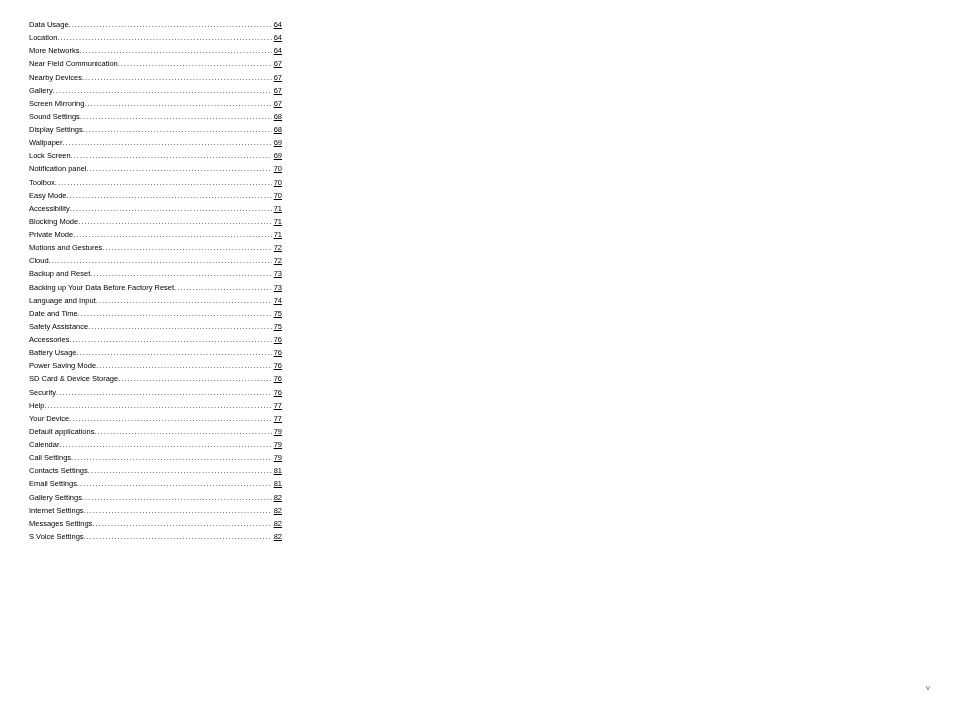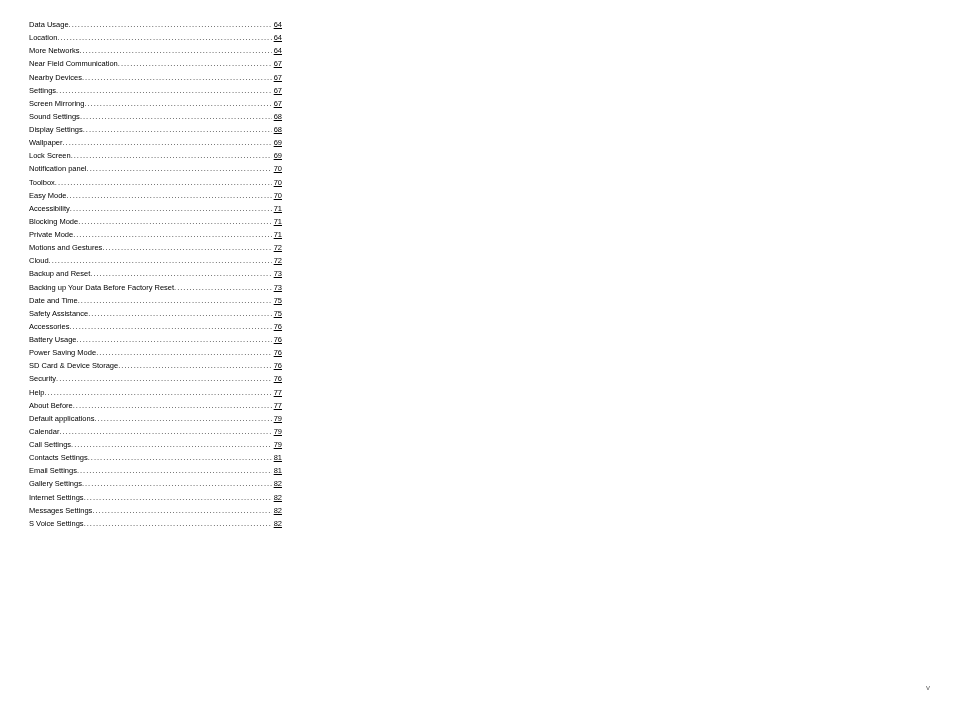--- a/index.html
+++ b/index.html
@@ -93,21 +93,21 @@
       <span class="toc-label">Near Field Communication</span>
       <span class="toc-leader"></span>
       <span class="toc-page">67</span>
     </div>
     <div class="toc-entry sub">
       <span class="toc-label">Nearby Devices</span>
       <span class="toc-leader"></span>
       <span class="toc-page">67</span>
     </div>
     <div class="toc-entry sub">
-      <span class="toc-label">Settings</span>
+      <span class="toc-label">Gallery</span>
       <span class="toc-leader"></span>
       <span class="toc-page">67</span>
     </div>
     <div class="toc-entry sub">
       <span class="toc-label">Screen Mirroring</span>
       <span class="toc-leader"></span>
       <span class="toc-page">67</span>
     </div>
     <div class="toc-entry sub">
       <span class="toc-label">Sound Settings</span>
@@ -173,20 +173,25 @@
       <span class="toc-label">Backup and Reset</span>
       <span class="toc-leader"></span>
       <span class="toc-page">73</span>
     </div>
     <div class="toc-entry sub">
       <span class="toc-label">Backing up Your Data Before Factory Reset</span>
       <span class="toc-leader"></span>
       <span class="toc-page">73</span>
     </div>
     <div class="toc-entry sub">
+      <span class="toc-label">Language and Input</span>
+      <span class="toc-leader"></span>
+      <span class="toc-page">74</span>
+    </div>
+    <div class="toc-entry sub">
       <span class="toc-label">Date and Time</span>
       <span class="toc-leader"></span>
       <span class="toc-page">75</span>
     </div>
     <div class="toc-entry sub">
       <span class="toc-label">Safety Assistance</span>
       <span class="toc-leader"></span>
       <span class="toc-page">75</span>
     </div>
     <div class="toc-entry sub">
@@ -213,21 +218,21 @@
       <span class="toc-label">Security</span>
       <span class="toc-leader"></span>
       <span class="toc-page">76</span>
     </div>
     <div class="toc-entry sub">
       <span class="toc-label">Help</span>
       <span class="toc-leader"></span>
       <span class="toc-page">77</span>
     </div>
     <div class="toc-entry sub">
-      <span class="toc-label">About Before</span>
+      <span class="toc-label">Your Device</span>
       <span class="toc-leader"></span>
       <span class="toc-page">77</span>
     </div>
     <div class="toc-entry sub">
       <span class="toc-label">Default applications</span>
       <span class="toc-leader"></span>
       <span class="toc-page">79</span>
     </div>
     <div class="toc-entry sub">
       <span class="toc-label">Calendar</span>

